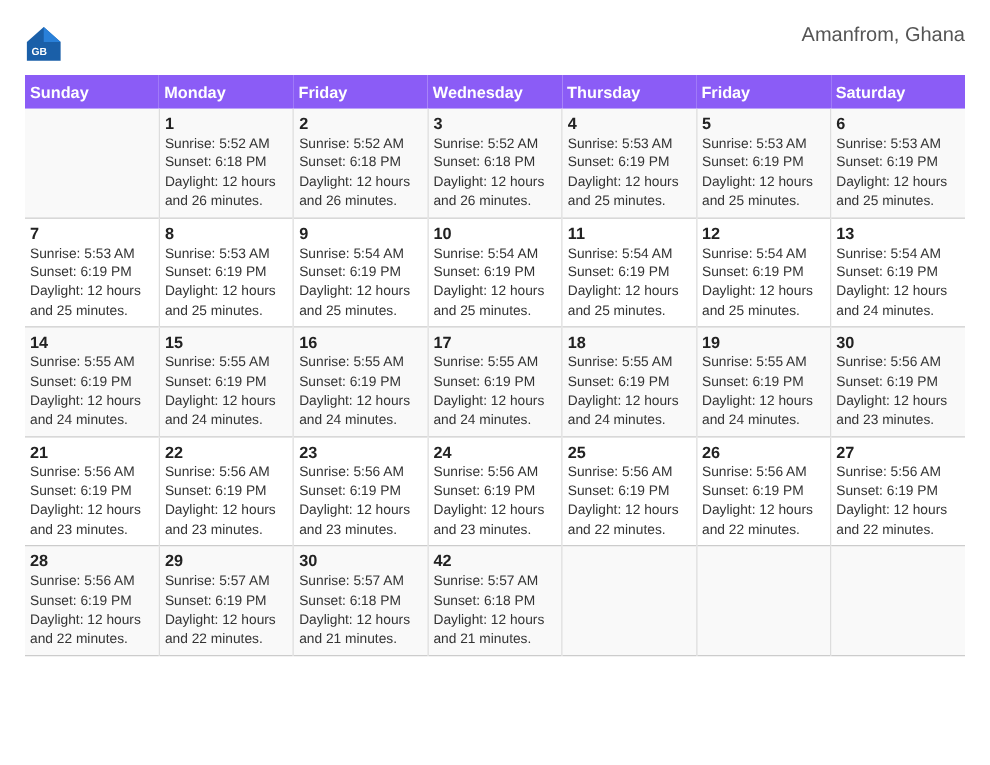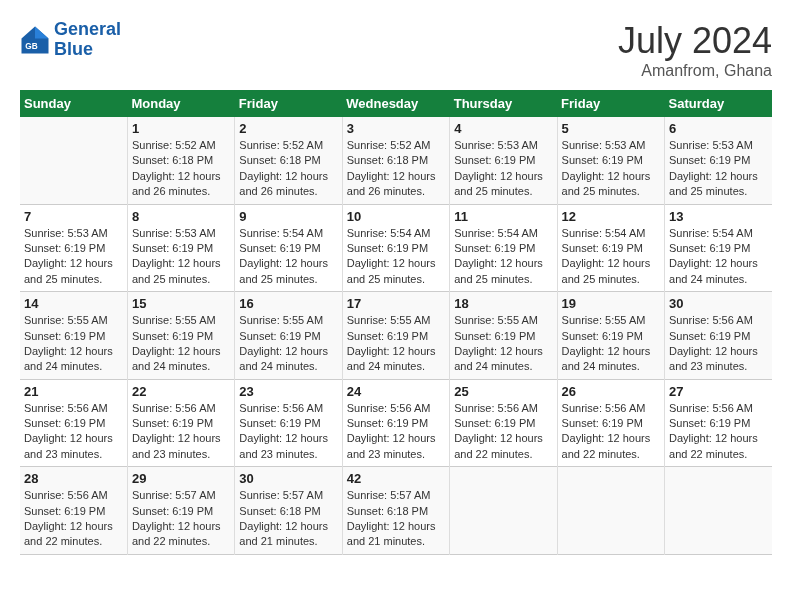--- a/index.html
+++ b/index.html
@@ -43,21 +43,21 @@
     .subtitle {
       font-size: 16px;
       color: #555;
     }
     table {
       width: 100%;
       border-collapse: collapse;
       font-size: 11px;
     }
     thead tr th {
-      background-color: #15803d;
+      background-color: #8b5cf6;
       color: #fff;
       padding: 6px 4px;
       text-align: left;
       font-size: 13px;
       font-weight: bold;
     }
     tbody tr {
       border-bottom: 1px solid #ccc;
     }
     tbody tr:nth-child(odd) {
@@ -89,27 +89,22 @@
 </head>
 <body>
 
 <div class="header-section">
   <div class="logo">
     <svg class="logo-icon" viewBox="0 0 40 40">
       <polygon points="20,2 38,18 38,38 2,38 2,18" fill="#1a5fa8"></polygon>
       <polygon points="20,2 38,18 20,18" fill="#2980d9"></polygon>
       <text x="7" y="32" font-size="11" fill="white" font-weight="bold">GB</text>
     </svg>
-    <div class="logo-text">
-      <div><span>General</span></div>
-      <div><span style="color:#1a5fa8;">Blue</span></div>
-    </div>
   </div>
   <div class="title-section">
-    <div class="main-title">July 2024</div>
     <div class="subtitle">Amanfrom, Ghana</div>
   </div>
 </div>
 
 <table>
   <thead>
     <tr>
     <th>Sunday</th>
         <th>Monday</th>
         <th>Friday</th>

